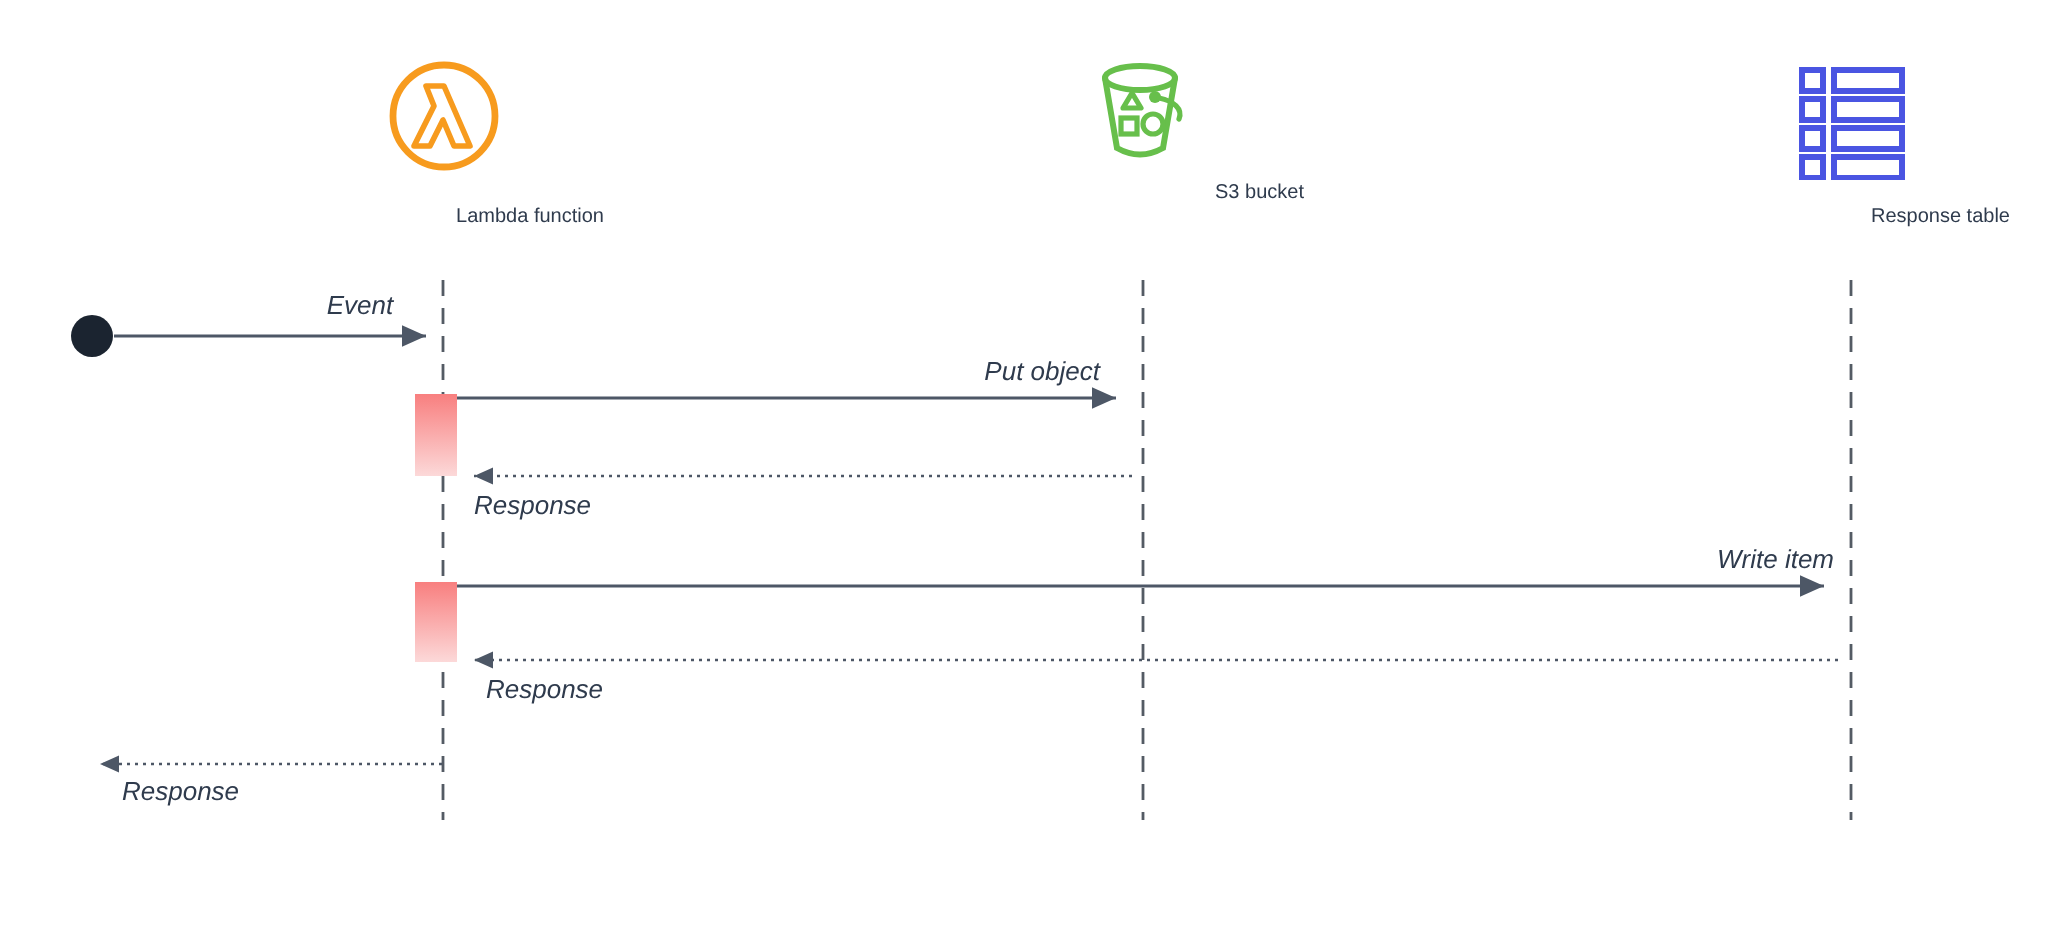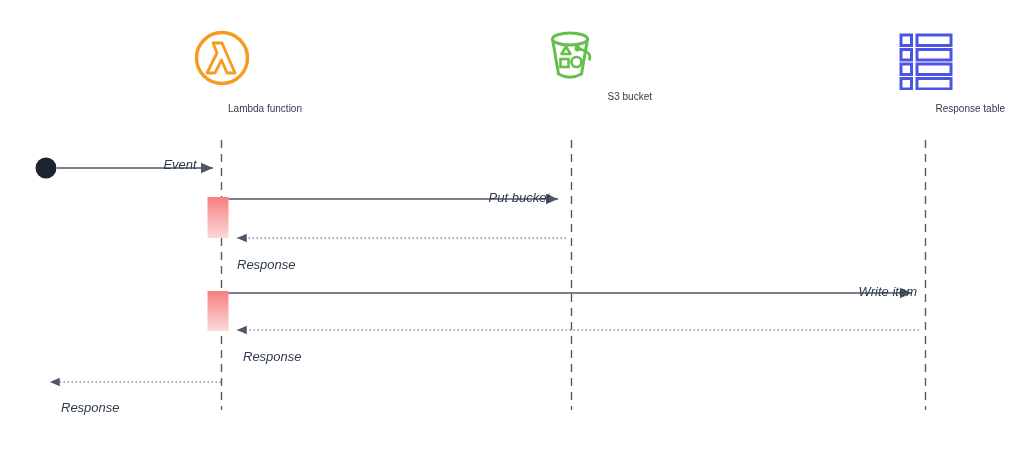--- a/index.html
+++ b/index.html
@@ -26,21 +26,20 @@
     position:absolute;width:160px;
     text-align:right;
     font-size:10px;color:var(--text);
     white-space:nowrap;
   }
   .msg-label{
     position:absolute;
     font-size:13px;font-style:italic;
     color:var(--text);
     white-space:nowrap;
-    margin-top:12px;
   }
   .align-right{text-align:right;}
   .align-center{text-align:center;}
 </style>
 </head>
 <body>
 
 <div class="canvas">
 
   <svg class="overlay" width="1035" height="467" viewBox="0 0 1035 467">
@@ -97,19 +96,19 @@
       <rect x="5" y="48.5" width="10.5" height="10.5"></rect> 
         <rect x="21" y="48.5" width="34" height="10.5"></rect>
     </g>
   </svg>
 
   <div class="actor-label" style="left:142px;top:103px">Lambda function</div>
   <div class="actor-label" style="left:492px;top:91px">S3 bucket</div>
   <div class="actor-label" style="left:845px;top:103px">Response table</div>
 
   <div class="msg-label align-center" style="left:140px;top:145px;width:80px">Event</div>
-  <div class="msg-label align-right" style="left:430px;top:178px;width:120px">Put bucket</div>
+  <div class="msg-label align-right" style="left:430px;top:178px;width:120px">Put object</div>
   <div class="msg-label" style="left:237px;top:245px">Response</div>
   <div class="msg-label align-right" style="left:789px;top:272px;width:128px">Write item</div>
   <div class="msg-label" style="left:243px;top:337px">Response</div>
   <div class="msg-label" style="left:61px;top:388px">Response</div>
 
 </div>
 
 </body></html>

